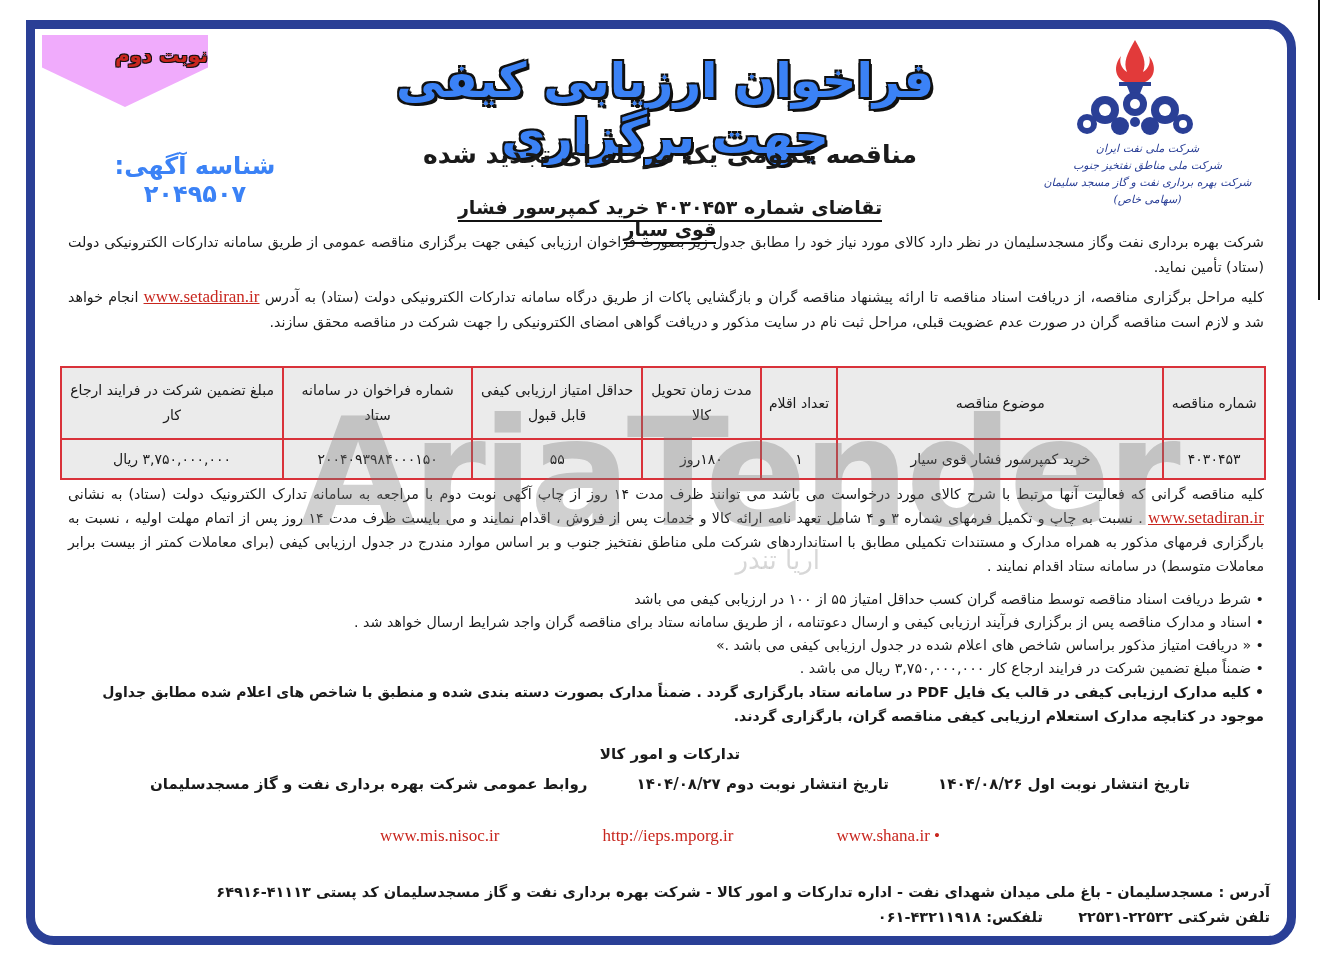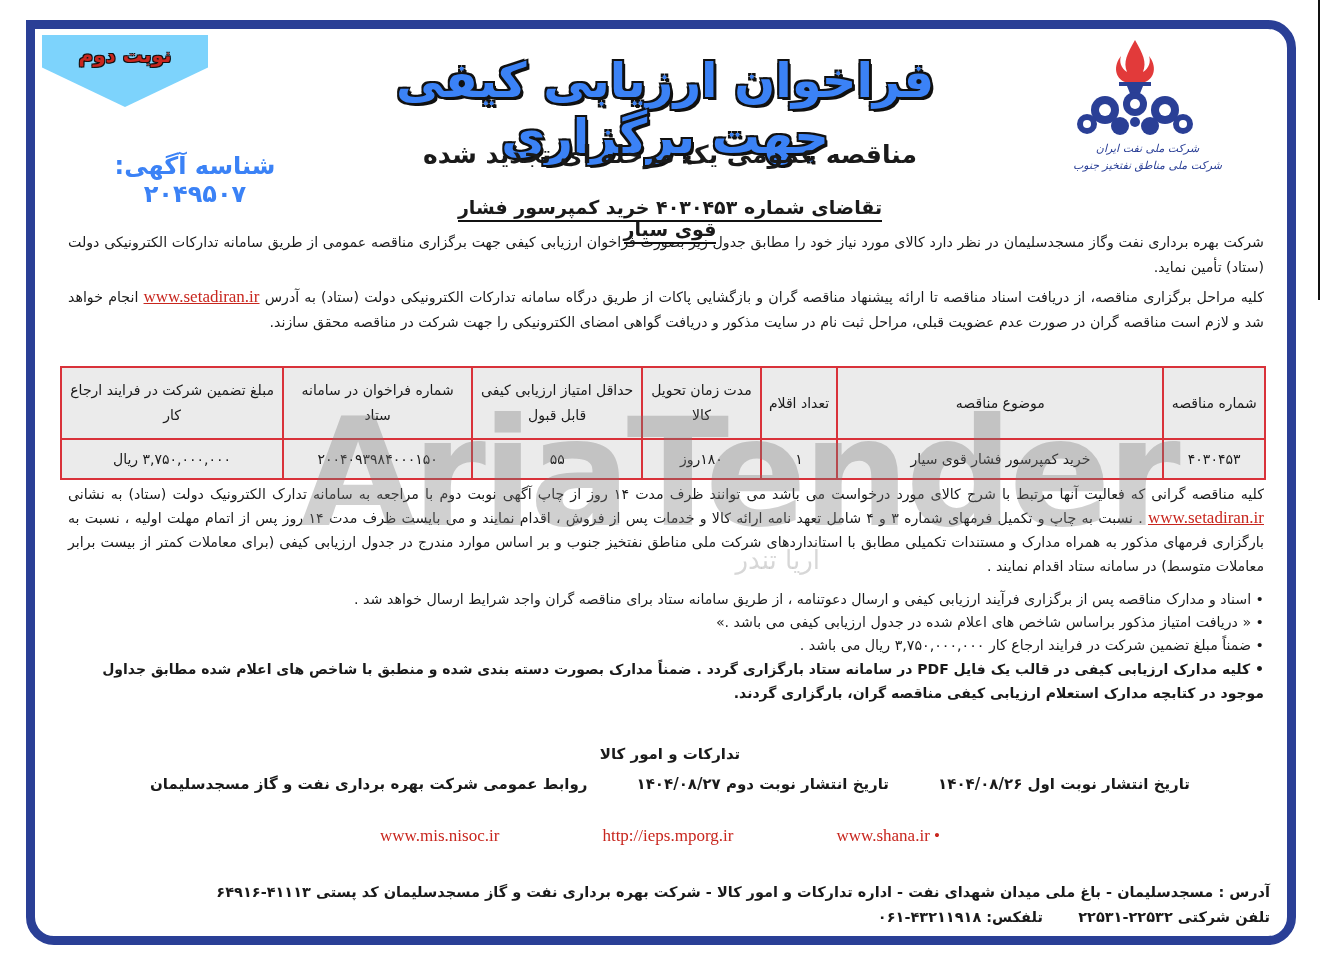--- a/index.html
+++ b/index.html
@@ -8,22 +8,22 @@
     font-family: "DejaVu Sans", sans-serif; color: #1a1a1a;
   }
   .frame {
     position: absolute; left: 26px; top: 20px; width: 1270px; height: 925px;
     border: 9px solid #2a3f96; border-radius: 0 28px 28px 28px; box-sizing: border-box;
     background: #ffffff;
   }
   .right-line { position: absolute; left: 1318px; top: 0; width: 2px; height: 300px; background: #111; }
   .badge {
     position: absolute; left: 42px; top: 35px; width: 166px; height: 72px;
-    background: #7dd3fc; clip-path: polygon(0 0, 100% 0, 100% 45%, 50% 100%, 0 45%);
-    display: flex; justify-content: center; padding-top: 8px; box-sizing: border-box;
+    background: #f0abfc; clip-path: polygon(0 0, 100% 0, 100% 45%, 50% 100%, 0 45%);
+    display: flex; padding-top: 8px; box-sizing: border-box;
   }
   .badge span { color: #c8261e; font-weight: bold; font-size: 20px; text-shadow: 1px 1px 0 #111, -1px -1px 0 #111, 1px -1px 0 #111, -1px 1px 0 #111; }
   .logo { position: absolute; left: 1075px; top: 38px; width: 120px; height: 100px; }
   .logo-sub { position: absolute; left: 1030px; top: 140px; width: 235px; text-align: center; color: #2a3f96; font-family: "DejaVu Serif", serif; font-style: italic; font-size: 11px; line-height: 17px; }
   .title {
     position: absolute; left: 370px; top: 52px; width: 590px; text-align: center;
     font-size: 48px; font-weight: bold; color: #3b82f6; letter-spacing: -1px;
     text-shadow: 2px 2px 0 #111, -2px -2px 0 #111, 2px -2px 0 #111, -2px 2px 0 #111, 3px 3px 0 #111;
   }
   .subtitle { position: absolute; left: 400px; top: 140px; width: 540px; text-align: center; font-size: 25px; font-weight: bold; }
@@ -78,20 +78,21 @@
     <circle cx="12" cy="86" r="4" fill="#fff"></circle>
   <circle cx="108" cy="86" r="10" fill="#2a3f96"></circle>
     <circle cx="108" cy="86" r="4" fill="#fff"></circle>
   <circle cx="45" cy="88" r="9" fill="#2a3f96"></circle>
     <circle cx="75" cy="88" r="9" fill="#2a3f96"></circle>
   <circle cx="60" cy="84" r="5" fill="#2a3f96"></circle>
 </svg>
 <div class="logo-sub">
   <div>شرکت ملی نفت ایران</div>
   <div>شرکت ملی مناطق نفتخیز جنوب</div>
+  <div>شرکت بهره برداری نفت و گاز مسجد سلیمان (سهامی خاص)</div>
 </div>
 
 <div class="title">فراخوان ارزیابی کیفی جهت برگزاری</div>
 <div class="subtitle">مناقصه عمومی یک مرحله ای تجدید شده</div>
 <div class="subtitle2"><span>تقاضای شماره ۴۰۳۰۴۵۳ خرید کمپرسور فشار قوی سیار</span></div>
 <div class="ad-id">
   <span>شناسه آگهی:</span>
   <span>۲۰۴۹۵۰۷</span>
 </div>
 
@@ -128,20 +129,21 @@
 <div class="watermark">AriaTender</div>
 <div class="watermark-sub">آریا تندر</div>
 
 <div class="para" style="top:482px; line-height:24px;">
   <span>کلیه مناقصه گرانی که فعالیت آنها مرتبط با شرح کالای مورد درخواست می باشد می توانند ظرف مدت ۱۴ روز از چاپ آگهی نوبت دوم با مراجعه به سامانه تدارک الکترونیک دولت (ستاد) به نشانی</span>
   <a class="link">www.setadiran.ir</a>
   <span>. نسبت به چاپ و تکمیل فرمهای شماره ۳ و ۴ شامل تعهد نامه ارائه کالا و خدمات پس از فروش ، اقدام نمایند و می بایست ظرف مدت ۱۴ روز پس از اتمام مهلت اولیه ، نسبت به بارگزاری فرمهای مذکور به همراه مدارک و مستندات تکمیلی مطابق با استانداردهای شرکت ملی مناطق نفتخیز جنوب و بر اساس موارد مندرج در جدول ارزیابی کیفی (برای معاملات کمتر از بیست برابر معاملات متوسط) در سامانه ستاد اقدام نمایند .</span>
 </div>
 
 <ul class="bullets">
+  <li>شرط دریافت اسناد مناقصه توسط مناقصه گران کسب حداقل امتیاز ۵۵ از ۱۰۰ در ارزیابی کیفی می باشد</li>
   <li>اسناد و مدارک مناقصه پس از برگزاری فرآیند ارزیابی کیفی و ارسال دعوتنامه ، از طریق سامانه ستاد برای مناقصه گران واجد شرایط ارسال خواهد شد .</li>
   <li>« دریافت امتیاز مذکور براساس شاخص های اعلام شده در جدول ارزیابی کیفی می باشد .»</li>
   <li>ضمناً مبلغ تضمین شرکت در فرایند ارجاع کار ۳,۷۵۰,۰۰۰,۰۰۰ ریال می باشد .</li>
   <li class="bold">کلیه مدارک ارزیابی کیفی در قالب یک فایل PDF در سامانه ستاد بارگزاری گردد . ضمناً مدارک بصورت دسته بندی شده و منطبق با شاخص های اعلام شده مطابق جداول موجود در کتابچه مدارک استعلام ارزیابی کیفی مناقصه گران، بارگزاری گردند.</li>
 </ul>
 
 <div class="sig">تدارکات و امور کالا</div>
 
 <div class="dates">
   <span>تاریخ انتشار نوبت اول ۱۴۰۴/۰۸/۲۶</span>

